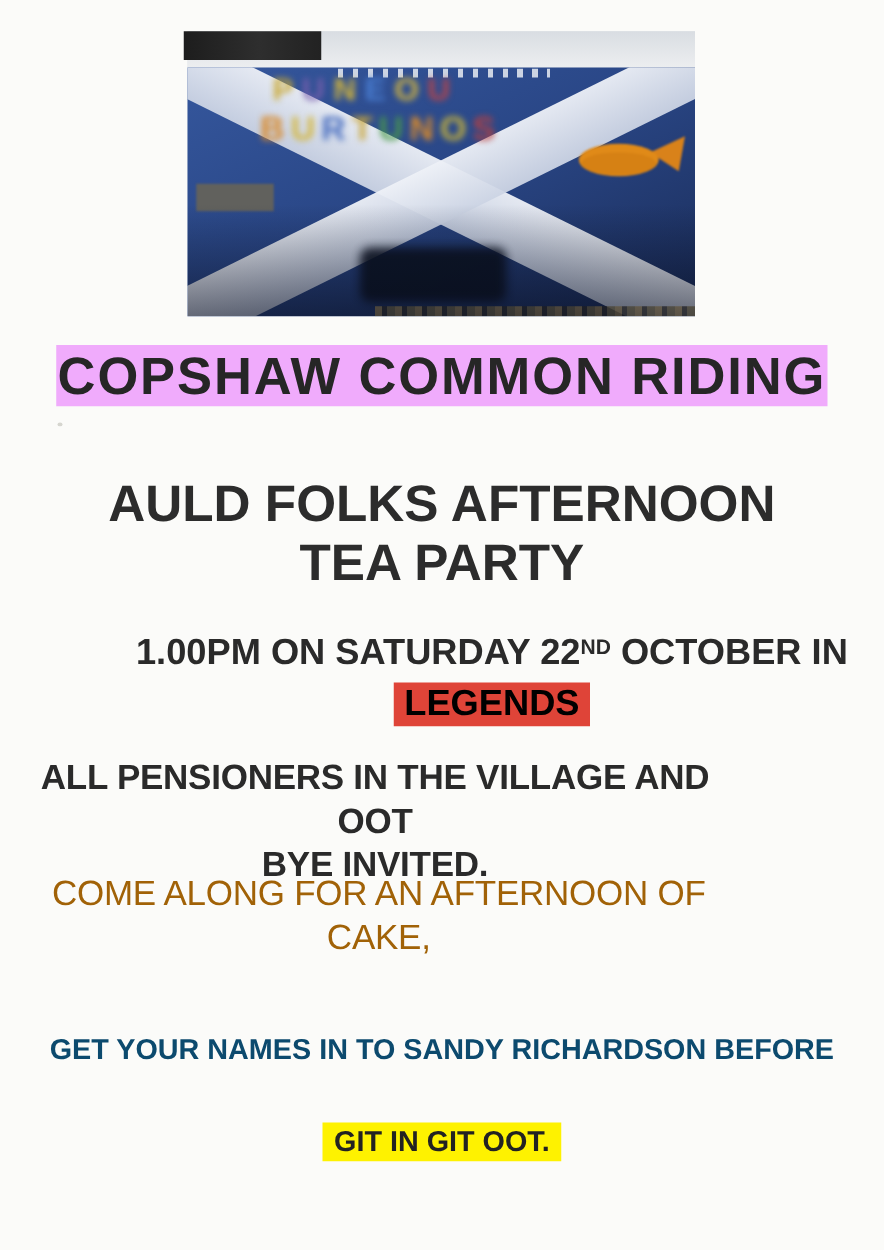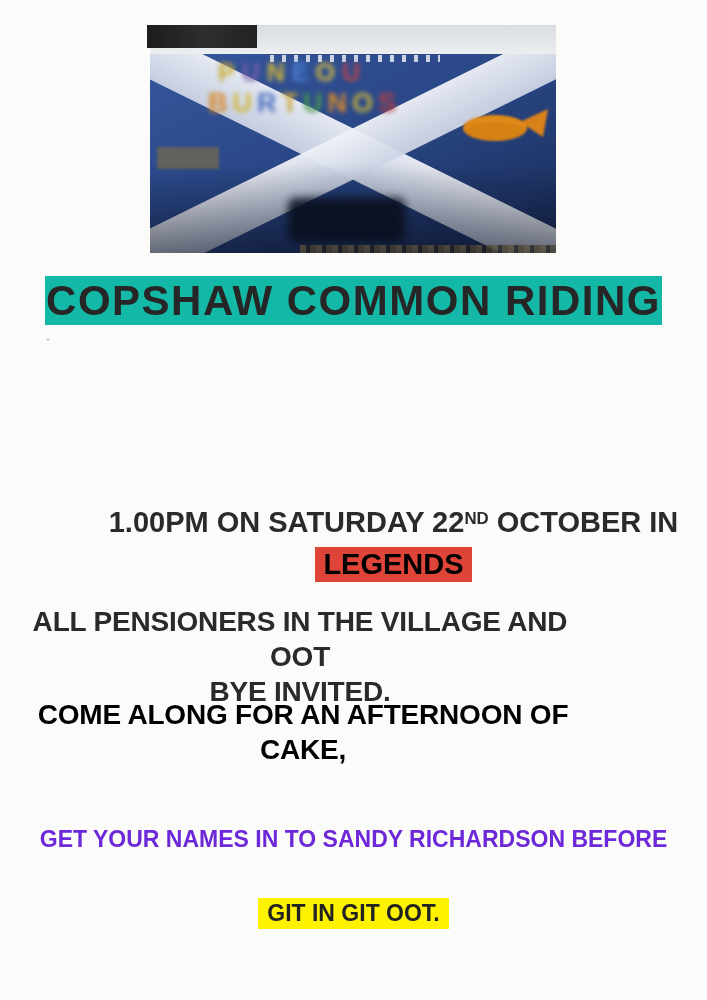--- a/index.html
+++ b/index.html
@@ -97,27 +97,27 @@
   .sup {
     font-size: 0.58em; position: relative; top: -0.45em; letter-spacing: 0;
   }
   .pensioners {
     position: absolute; left: 0; top: 604px; width: 600px;
     text-align: center; font-size: 28px; font-weight: 700;
     line-height: 35px; color: #2a2a2a; letter-spacing: -0.2px;
   }
   .come-along {
     position: absolute; left: 0; top: 697px; width: 606px;
-    text-align: center; font-size: 28px; font-weight: 700;
-    line-height: 35px; color: #000000; letter-spacing: -0.2px;
+    text-align: center; font-size: 28px; font-weight: 400;
+    line-height: 35px; color: #a16207; letter-spacing: -0.2px;
   }
   .names {
     position: absolute; left: 0; top: 825px; width: 707px;
     text-align: center; font-size: 23px; font-weight: 700;
-    line-height: 28px; color: #6d28d9;
+    line-height: 28px; color: #0c4a6e;
   }
   .footer-wrap {
     position: absolute; left: 0; top: 898px; width: 707px; text-align: center;
   }
   .footer-band {
     display: inline-block; padding: 2px 9px;
     font-size: 23px; font-weight: 700; color: #222;
   }
 </style>
 </head>
@@ -139,24 +139,28 @@
       <svg class="fish" width="92" height="42" viewBox="0 0 92 42">
         <path d="M62,16 L90,3 L85,31 Z" fill="#d9821a"></path>
         <ellipse cx="37" cy="22" rx="32" ry="13" fill="#e08a18"></ellipse>
         <ellipse cx="37" cy="25" rx="30" ry="9" fill="#cf7c12" opacity="0.6"></ellipse>
       </svg>
       <div class="bottom-strip"></div>
       <div class="flag-vignette"></div>
     </div>
   </div>
 
-  <div class="title-band" style="background: #14b8a6;">COPSHAW COMMON RIDING</div>
+  <div class="title-band" style="background: #f0abfc;">COPSHAW COMMON RIDING</div>
 
   <div class="scan-artifact"></div>
 
+  <div class="headline">
+    <div>AULD FOLKS AFTERNOON</div>
+    <div>TEA PARTY</div>
+  </div>
 
   <div class="date-block">
     <div><span>1.00PM ON SATURDAY 22</span><span class="sup">ND</span><span> OCTOBER IN</span></div>
     <span class="venue-box" style="background: rgb(223, 68, 56);">LEGENDS</span>
   </div>
 
   <div class="pensioners">
     <div>ALL PENSIONERS IN THE VILLAGE AND OOT</div>
     <div>BYE INVITED.</div>
   </div>

